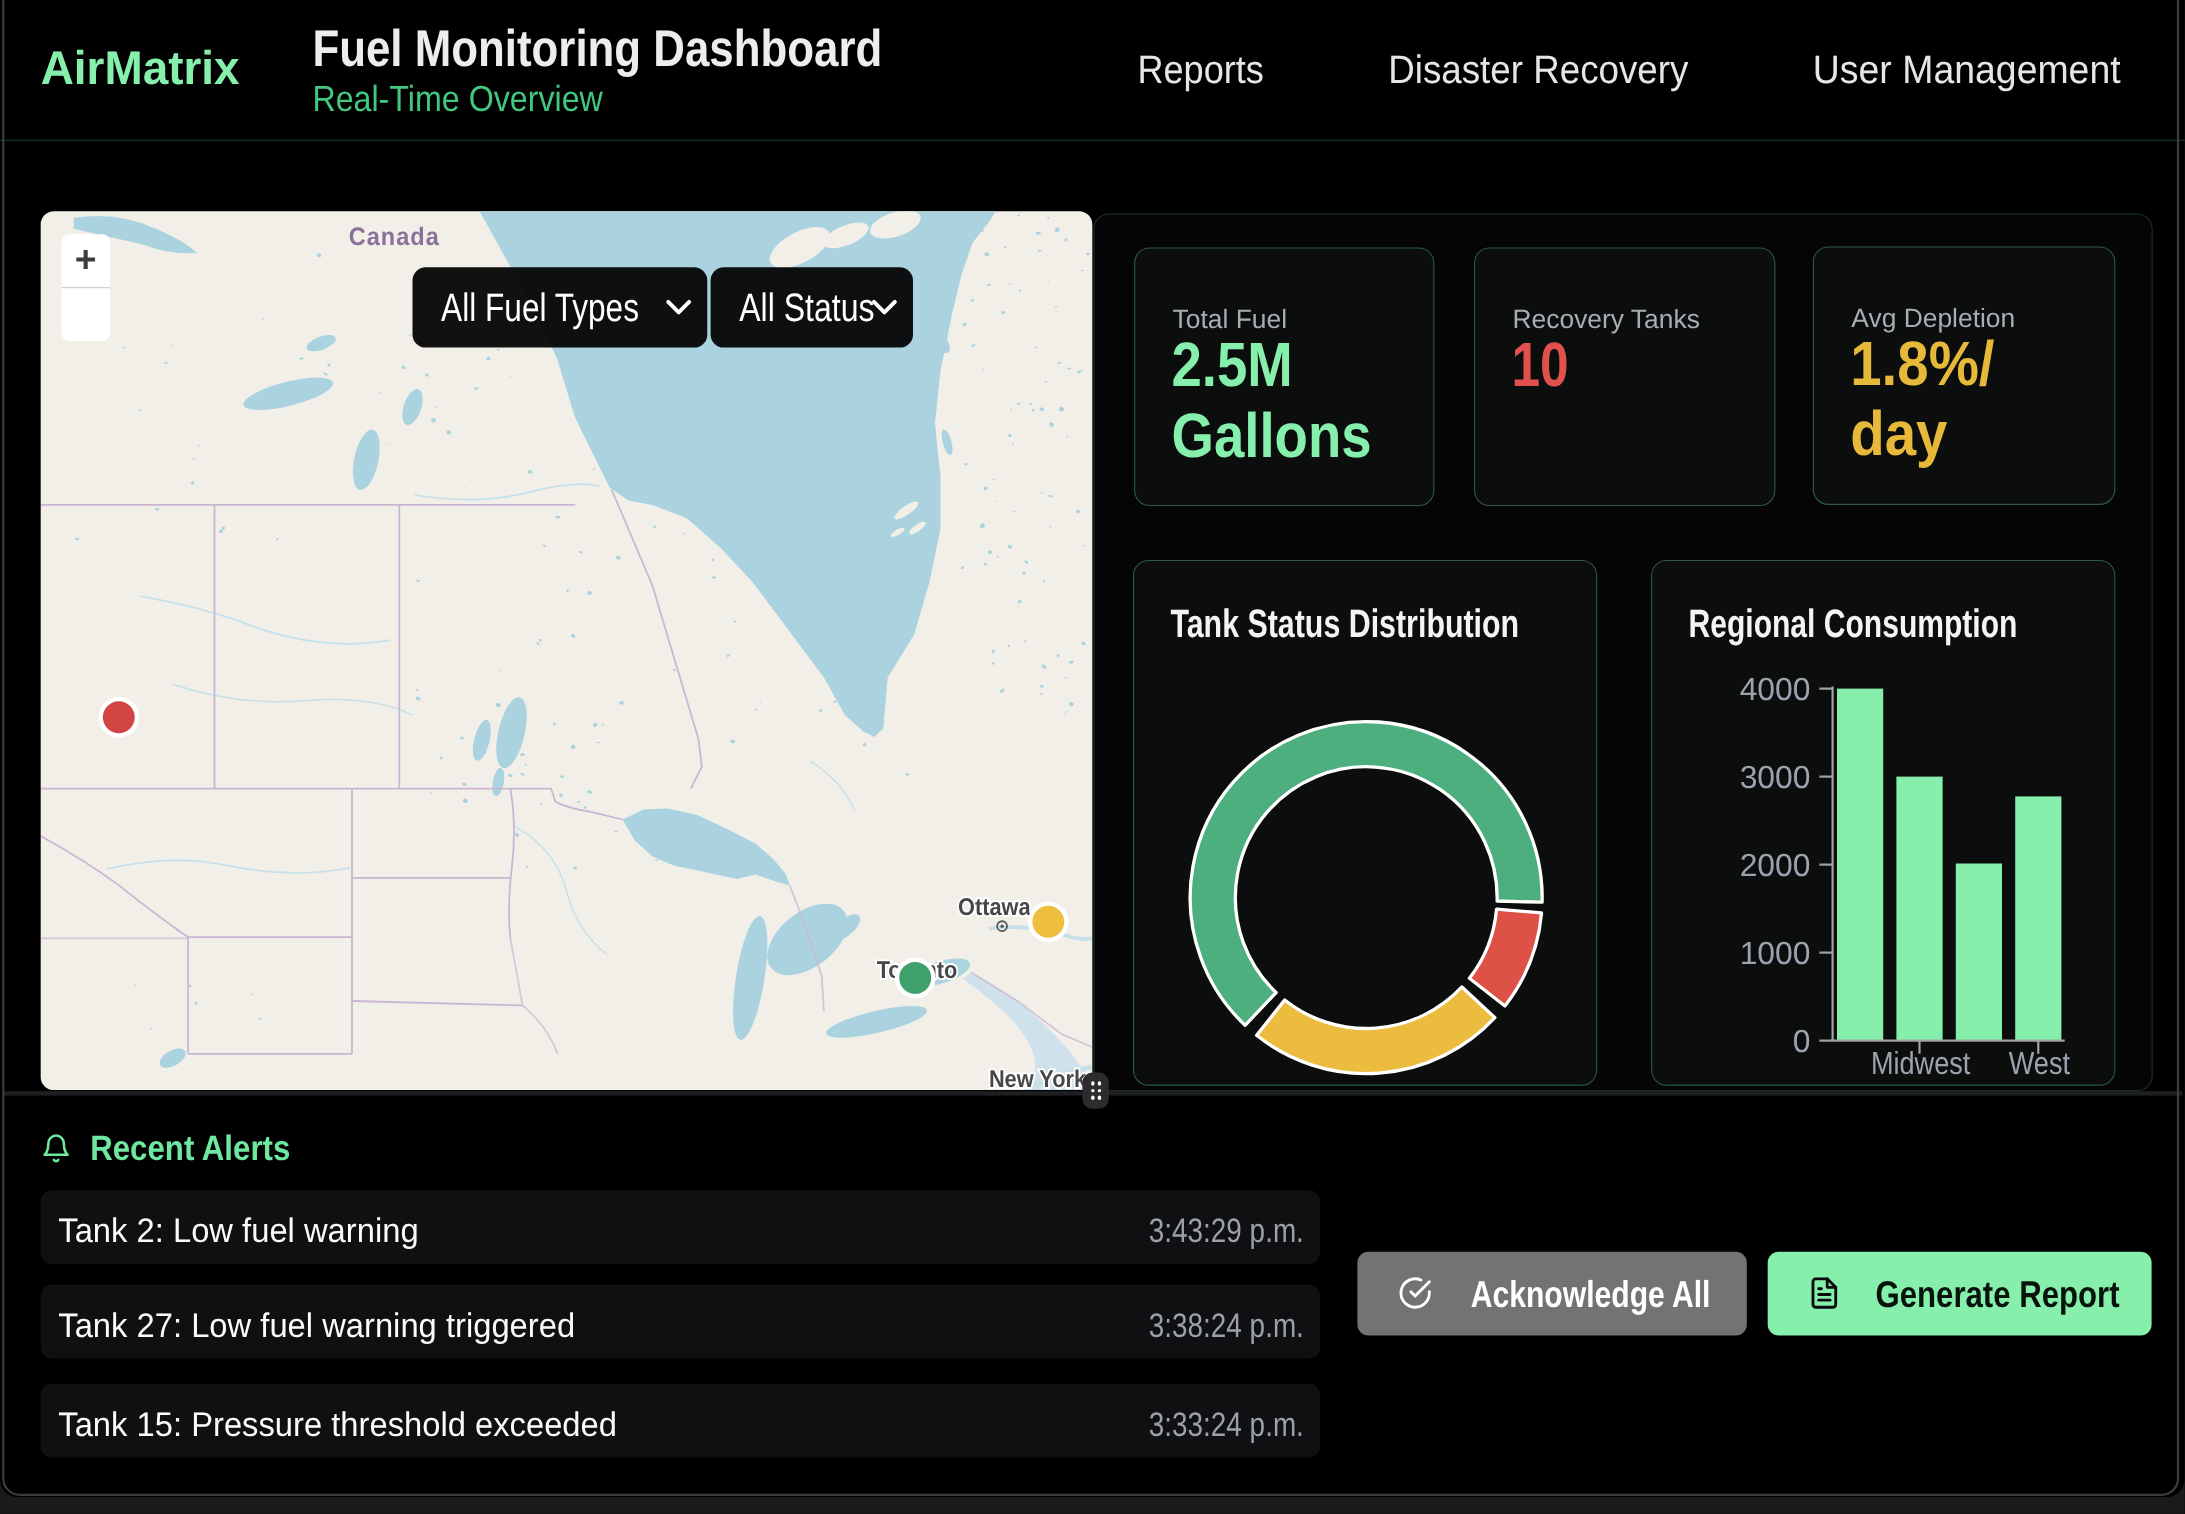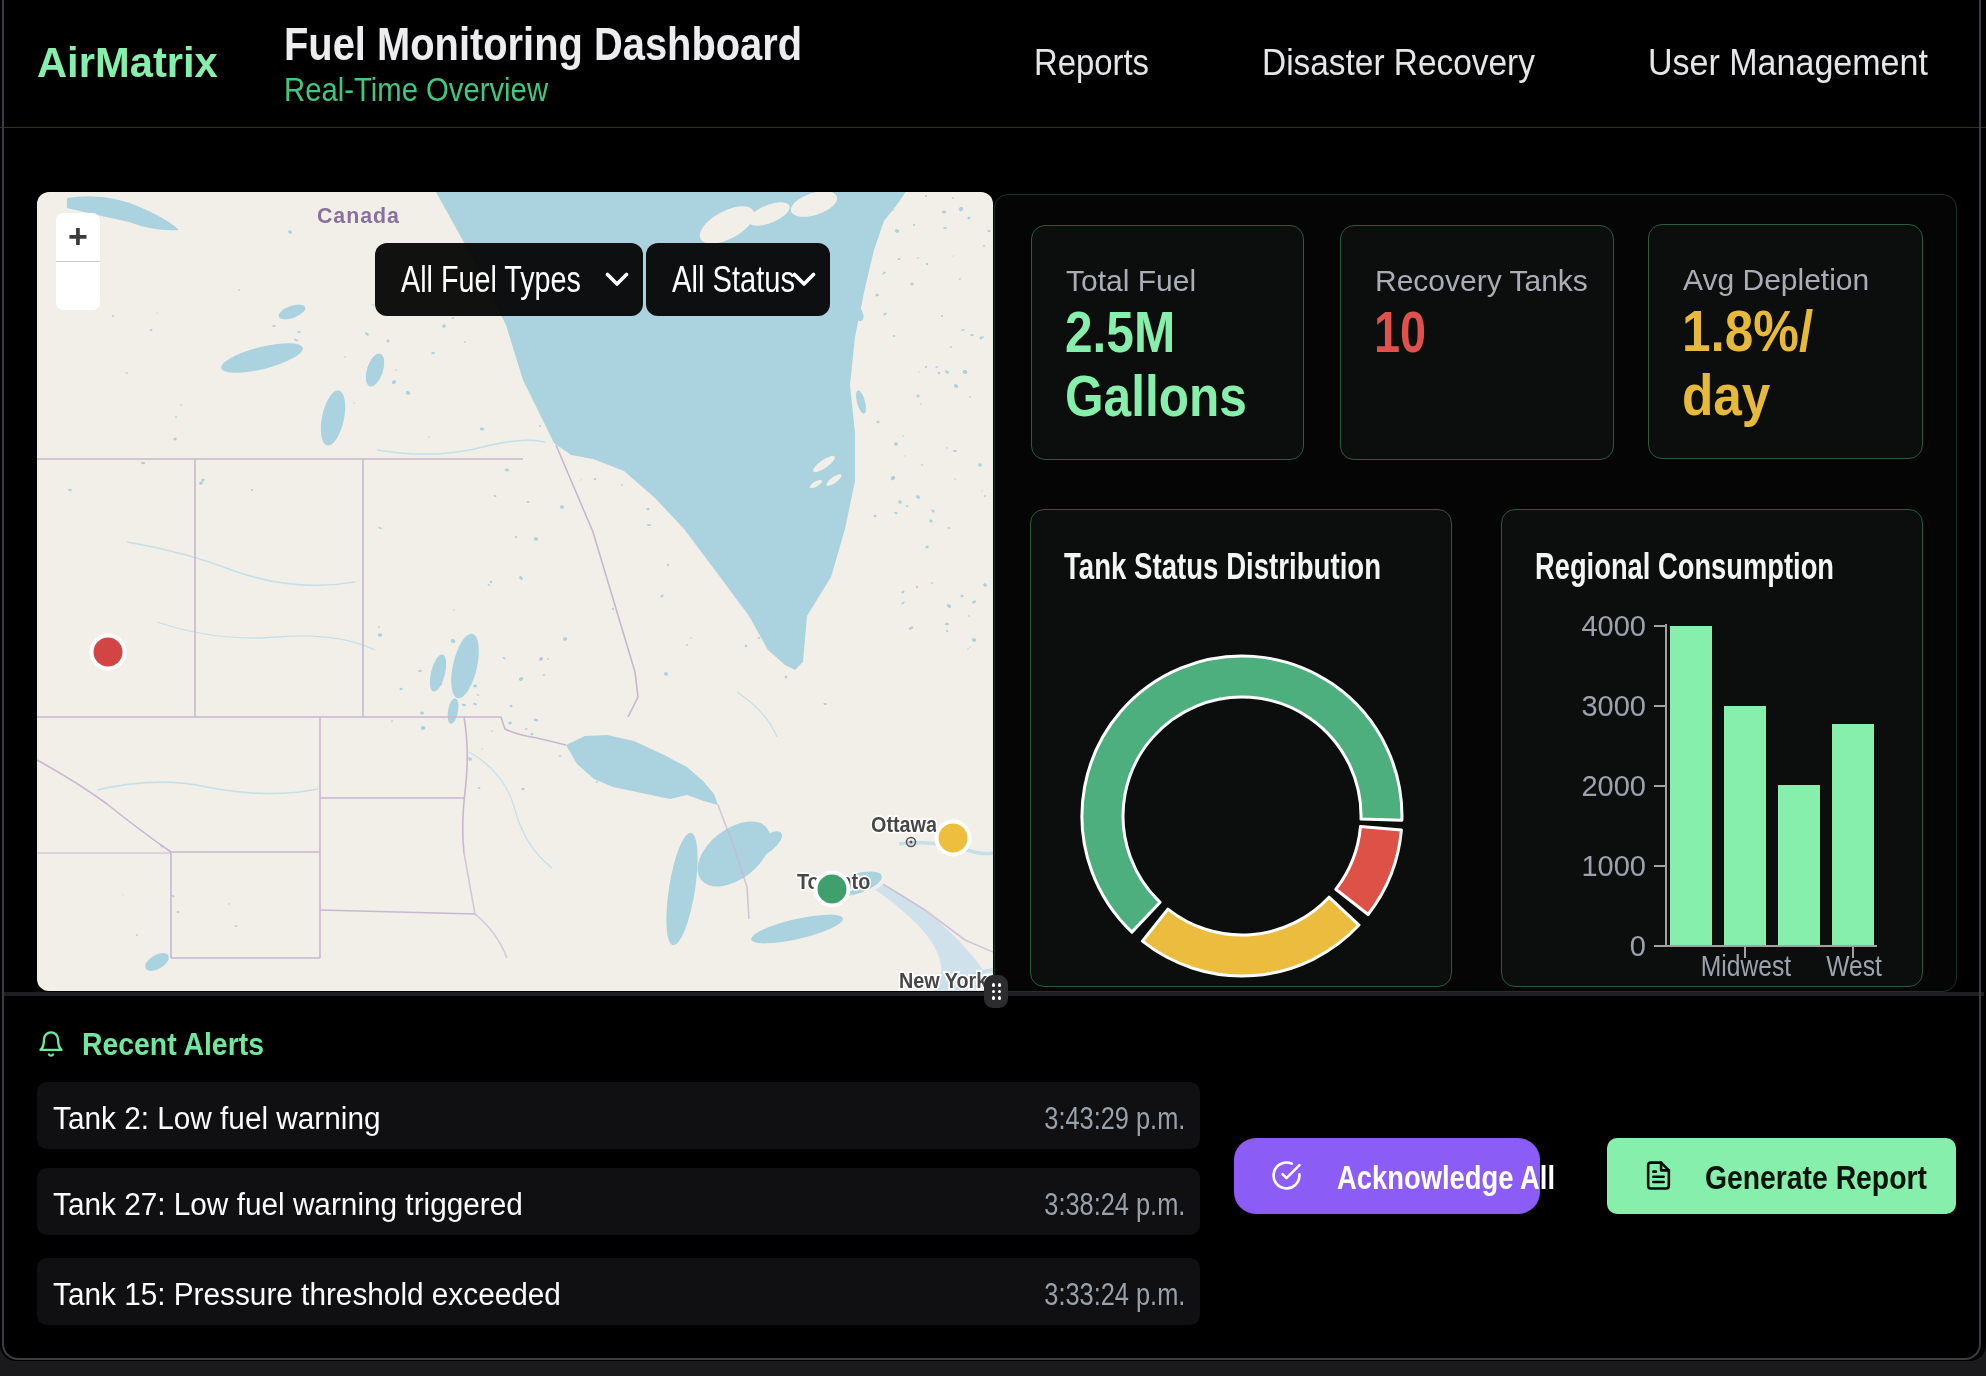--- a/index.html
+++ b/index.html
@@ -12,29 +12,29 @@
   
   #logo { left:37px; top:38px; font-size:43px; font-weight:bold; color:#86efac; transform:scaleX(0.97); transform-origin:left top; z-index:2;}
   #title { left:284px; top:16px; font-size:47px; font-weight:bold; color:#ededf0; transform:scaleX(0.848); transform-origin:left top; white-space:nowrap; z-index:2;}
   #subtitle { left:284px; top:71px; font-size:33px; color:#41c77f; transform:scaleX(0.887); transform-origin:left top; white-space:nowrap; z-index:2;}
   .nav { top:42px; font-size:36px; color:#e6e6e9; transform-origin:left top; white-space:nowrap; z-index:2;}
   #hdrline { left:0; top:127px; width:1986px; height:1px; background:#1c3a29; z-index:2;}
   
   #rpane { left:994px; top:194px; width:963px; height:798px; border:1px solid #1d3328;
     border-radius:14px; background:#050505; }
   .card { position:absolute; background:#0b0e0c; border:1.5px solid #2c5a41; border-radius:14px; z-index:3;}
-  .slabel { position:absolute; left:34px; top:38px; font-size:30px; color:#a9aeb6; white-space:nowrap; }
+  .slabel { position:absolute; left:34px; top:51px; font-size:24px; color:#a9aeb6; white-space:nowrap; }
   .sval { position:absolute; left:33px; top:74px; font-size:57px; font-weight:bold; line-height:64px; transform-origin:left top;}
   .ctitle { position:absolute; left:33px; top:36px; font-size:36px; font-weight:bold; color:#f4f4f5; white-space:nowrap; transform-origin:left top;}
   
   #ralerts { left:82px; top:1026px; font-size:32px; font-weight:bold; color:#6ee7a0; transform:scaleX(0.887); transform-origin:left top; white-space:nowrap;}
   .arow { position:absolute; left:37px; width:1163px; height:67px; background:#101013; border-radius:10px; }
   .atext { position:absolute; left:16px; top:19px; font-size:31px; color:#fbfbfc; white-space:nowrap; transform:scaleX(0.96); transform-origin:left top;}
   .atime { position:absolute; right:15px; top:19px; font-size:31px; color:#99a1ab; white-space:nowrap; transform:scaleX(0.818); transform-origin:right top;}
-  #ackbtn { left:1234px; top:1138px; width:306px; height:76px; background:#8b5cf6; border-radius:22px; }
+  #ackbtn { left:1234px; top:1138px; width:354px; height:76px; background:#737373; border-radius:10px; }
   #genbtn { left:1607px; top:1138px; width:349px; height:76px; background:#86efac; border-radius:10px;padding-left:14px; }
   .btxt { position:absolute; top:20px; font-size:34px; font-weight:bold; white-space:nowrap; transform-origin:left top;}
   
   #sline { left:2px; top:992px; width:1982px; height:4px; background:#1f1f22; z-index:4;}
   #handle { left:984px; top:975px; width:24px; height:33px; background:#2c2c2f; border-radius:9px; z-index:5;}
   #handle span { position:absolute; width:3.5px; height:3.5px; border-radius:2px; background:#fff; }
 </style></head>
 <body>
 <div id="winbg"></div>
 

